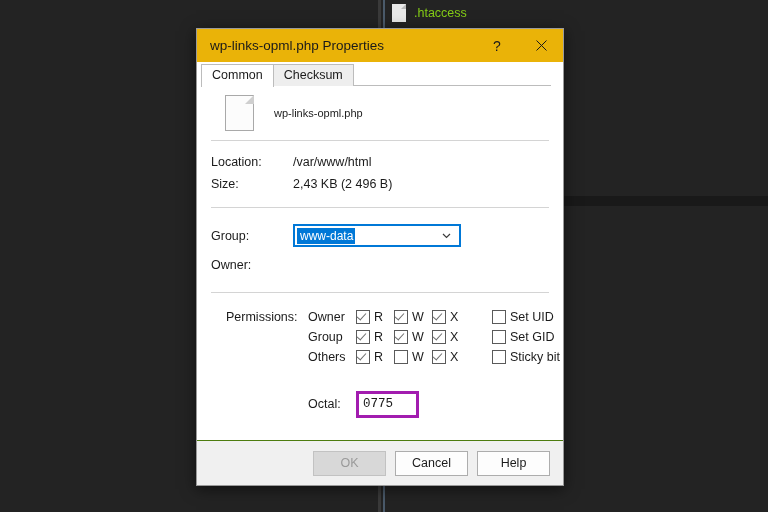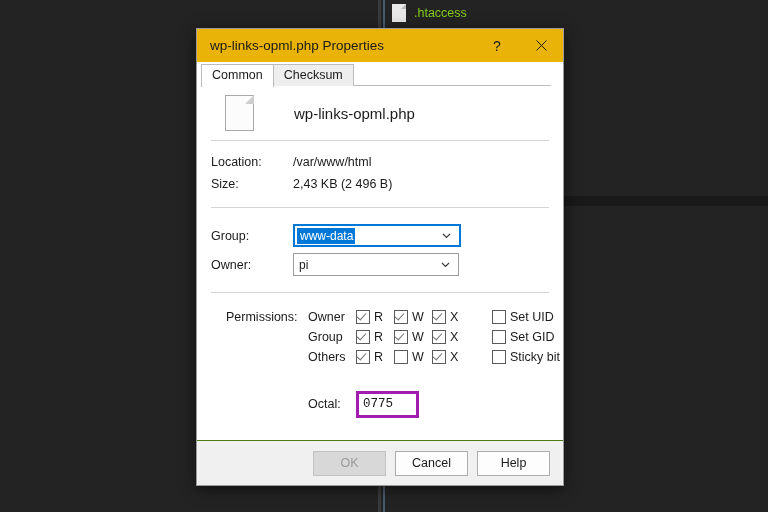--- a/index.html
+++ b/index.html
@@ -182,23 +182,23 @@
   }
   #doc-icon::after {
     content: "";
     position: absolute;
     right: -1px; top: -1px;
     border-width: 0 0 9px 9px;
     border-style: solid;
     border-color: transparent transparent #cfcfcf transparent;
   }
   #file-name {
-    font-size: 15px;
-    color: #1b1b1b;
-    margin-left: 40px;
+    font-size: 11px;
+    color: #1b1b1b;
+    margin-left: 20px;
   }
 
   
   .info-block { padding: 10px 0 12px 0; }
   .info-row {
     display: flex;
     align-items: center;
     height: 22px;
     font-size: 12.5px;
     color: #1b1b1b;
@@ -426,26 +426,20 @@
         <span class="field-label">Group:</span>
         <div class="combo focused">
           <span class="combo-text">www-data</span>
           <svg class="combo-arrow" viewBox="0 0 9 9">
             <polyline points="1,3 4.5,6.5 8,3"></polyline>
           </svg>
         </div>
       </div>
       <div class="field-row">
         <span class="field-label">Owner:</span>
-        <div class="combo">
-          <span class="combo-text">pi</span>
-          <svg class="combo-arrow" viewBox="0 0 9 9">
-            <polyline points="1,3 4.5,6.5 8,3"></polyline>
-          </svg>
-        </div>
       </div>
     </div>
 
     <div class="hr"></div>
 
     <div id="perm-block">
       <div id="perm-label">Permissions:</div>
       <div id="perm-grid">
 
         <div class="perm-row">

